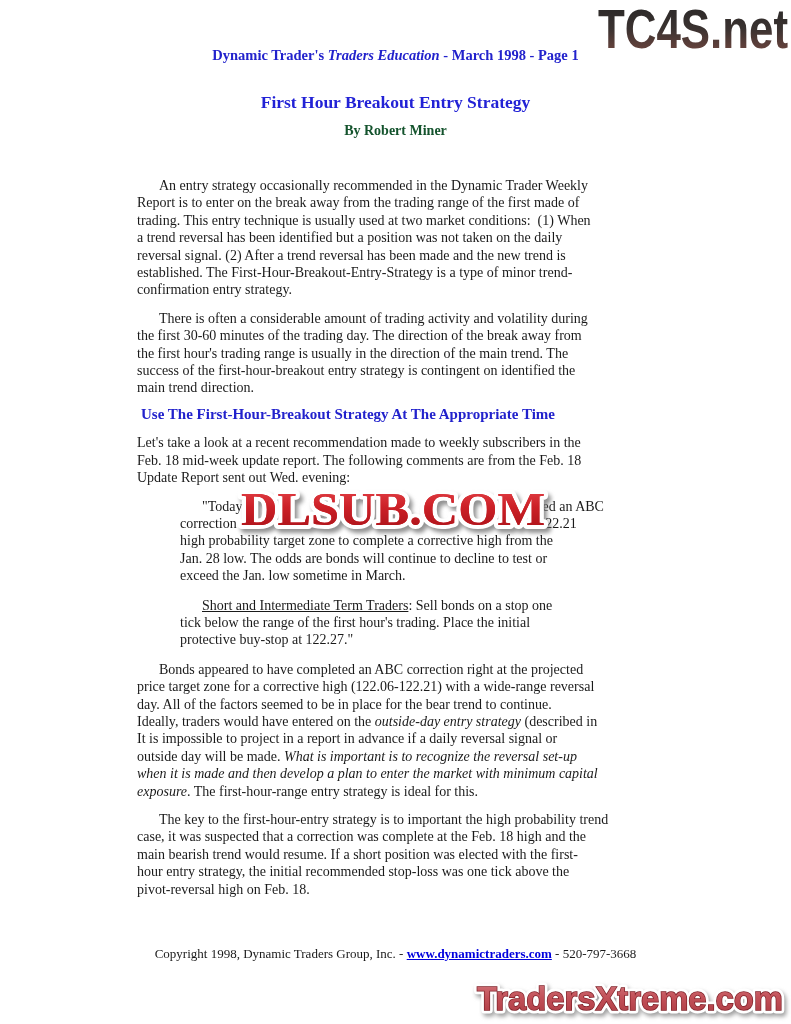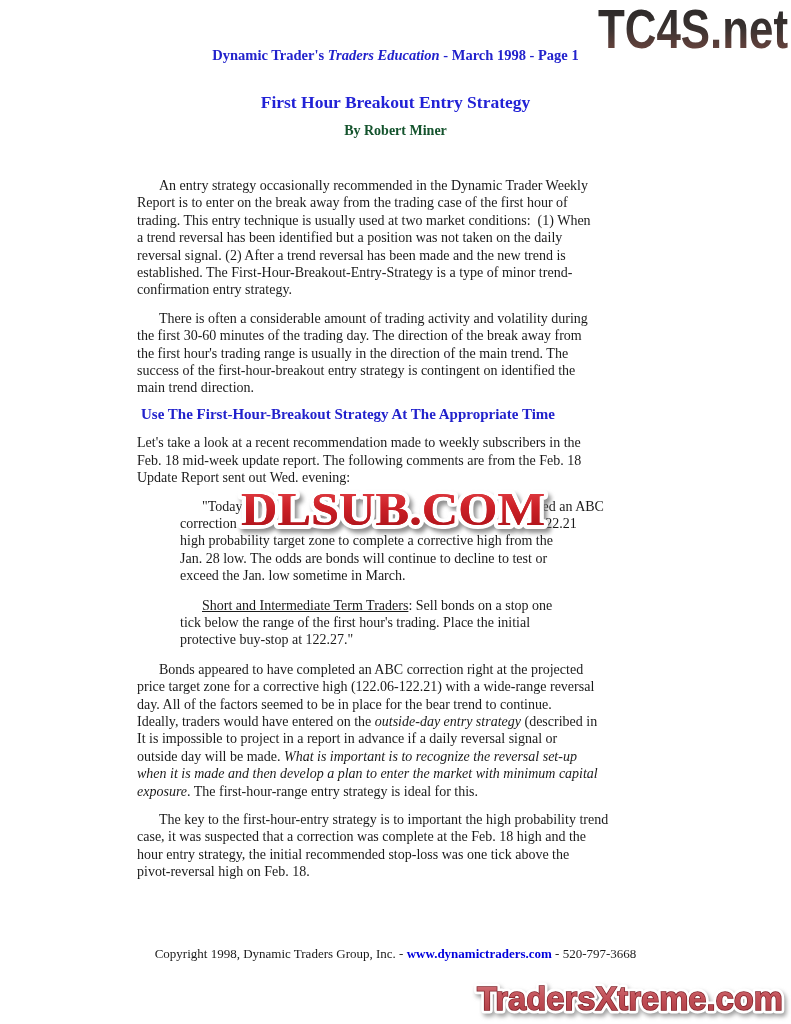--- a/index.html
+++ b/index.html
@@ -13,21 +13,21 @@
           font-weight:bold;font-size:14px;color:#14532d}
   .content{position:absolute;left:137px;top:177px;width:530px;
            font-size:14px;line-height:17.4px}
   .line{white-space:pre}
   .fin{padding-left:22px}
   .k-body{margin-bottom:11px}
   .k-heading{margin:-2px 0 11px 4px;font-weight:bold;font-size:15px;color:#2222cc}
   .k-quote{margin-left:43px;margin-bottom:12px}
   .it{font-style:italic}
   .un{text-decoration:underline}
-  .lnk{color:#0000dd;font-weight:bold;cursor:pointer}
+  .lnk{color:#0000dd;font-weight:bold;text-decoration:underline;cursor:pointer}
   .gap{display:inline-block}
   .ftr{position:absolute;top:946px;left:0;width:100%;text-align:center;font-size:13px;color:#1a1a1a}
   .wm-tc4s{position:absolute;top:1px;right:0}
   .wm-dlsub{position:absolute;left:234px;top:481px}
   .wm-dlsub svg{filter:drop-shadow(3px 4px 2px rgba(110,110,110,.75))}
   .wm-tx{position:absolute;left:471px;top:976px}
   .wm-tx svg{filter:drop-shadow(2px 3px 2px rgba(120,120,120,.7))}
 </style>
 </head>
 <body>
@@ -47,21 +47,21 @@
     </svg>
   </div>
 
   <div class="hdr"><span>Dynamic Trader's </span><span class="it">Traders Education</span><span> - March 1998 - Page 1</span></div>
   <div class="title">First Hour Breakout Entry Strategy</div>
   <div class="byline">By Robert Miner</div>
 
   <div class="content">
       <div class="k-body">
         <div class="line fin"><span>An entry strategy occasionally recommended in the Dynamic Trader Weekly</span></div>
-        <div class="line"><span>Report is to enter on the break away from the trading case of the first hour of</span></div>
+        <div class="line"><span>Report is to enter on the break away from the trading range of the first made of</span></div>
         <div class="line"><span>trading. This entry technique is usually used at two market conditions:  (1) When</span></div>
         <div class="line"><span>a trend reversal has been identified but a position was not taken on the daily</span></div>
         <div class="line"><span>reversal signal. (2) After a trend reversal has been made and the new trend is</span></div>
         <div class="line"><span>established. The First-Hour-Breakout-Entry-Strategy is a type of minor trend-</span></div>
         <div class="line"><span>confirmation entry strategy.</span></div>
       </div>
       <div class="k-body">
         <div class="line fin"><span>There is often a considerable amount of trading activity and volatility during</span></div>
         <div class="line"><span>the first 30-60 minutes of the trading day. The direction of the break away from</span></div>
         <div class="line"><span>the first hour's trading range is usually in the direction of the main trend. The</span></div>
@@ -94,20 +94,21 @@
         <div class="line"><span>day. All of the factors seemed to be in place for the bear trend to continue.</span></div>
         <div class="line"><span>Ideally, traders would have entered on the </span><span class="it">outside-day entry strategy</span><span> (described in</span></div>
         <div class="line"><span>It is impossible to project in a report in advance if a daily reversal signal or</span></div>
         <div class="line"><span>outside day will be made. </span><span class="it">What is important is to recognize the reversal set-up</span></div>
         <div class="line"><span class="it">when it is made and then develop a plan to enter the market with minimum capital</span></div>
         <div class="line"><span class="it">exposure</span><span>. The first-hour-range entry strategy is ideal for this.</span></div>
       </div>
       <div class="k-body">
         <div class="line fin"><span>The key to the first-hour-entry strategy is to important the high probability trend</span></div>
         <div class="line"><span>case, it was suspected that a correction was complete at the Feb. 18 high and the</span></div>
+        <div class="line"><span>main bearish trend would resume. If a short position was elected with the first-</span></div>
         <div class="line"><span>hour entry strategy, the initial recommended stop-loss was one tick above the</span></div>
         <div class="line"><span>pivot-reversal high on Feb. 18.</span></div>
       </div>
     </div>
 
   <div class="wm-dlsub">
     <svg width="318" height="58" viewBox="0 0 318 58">
       <defs>
         <linearGradient id="gDl" x1="0" y1="0" x2="0" y2="1">
           <stop offset="0" stop-color="#e8474d"></stop>

